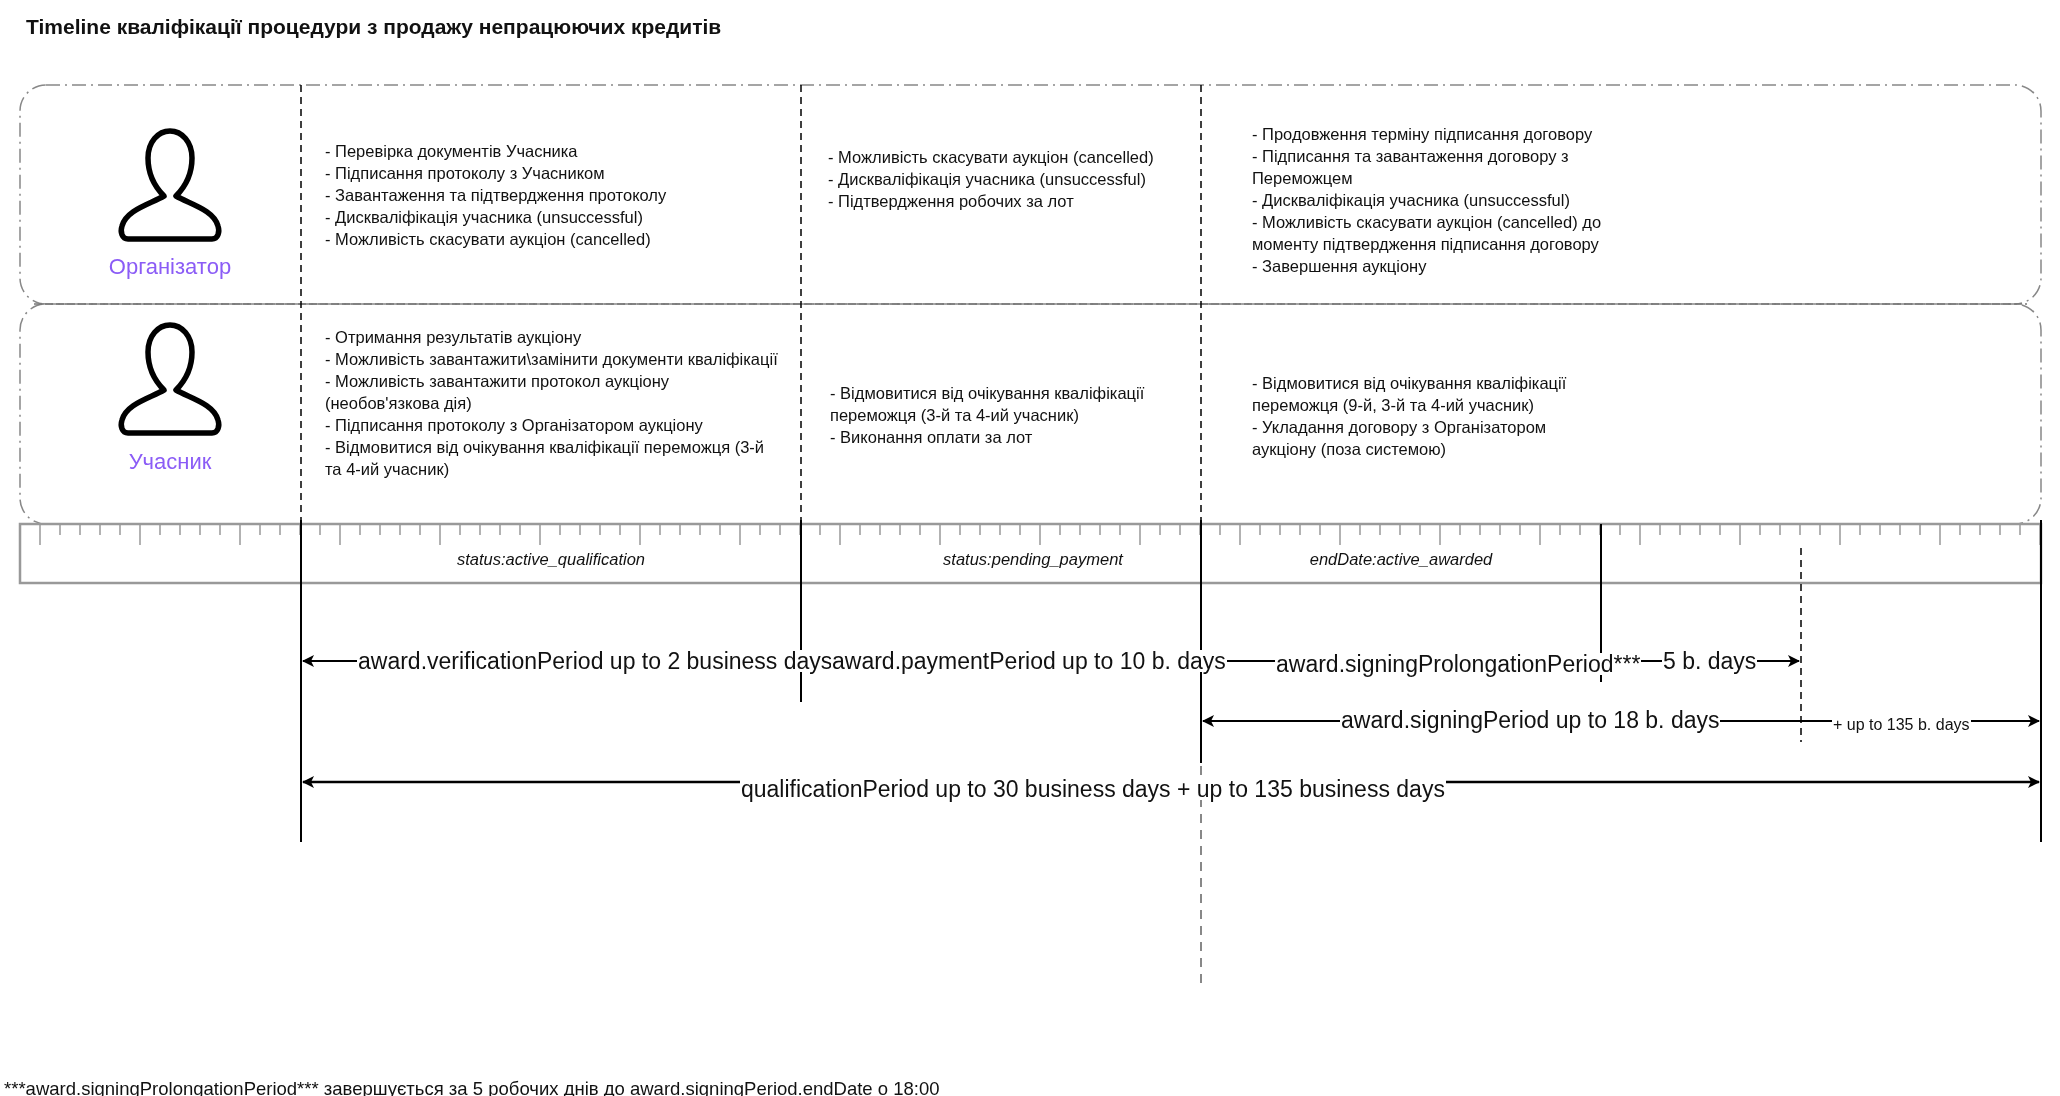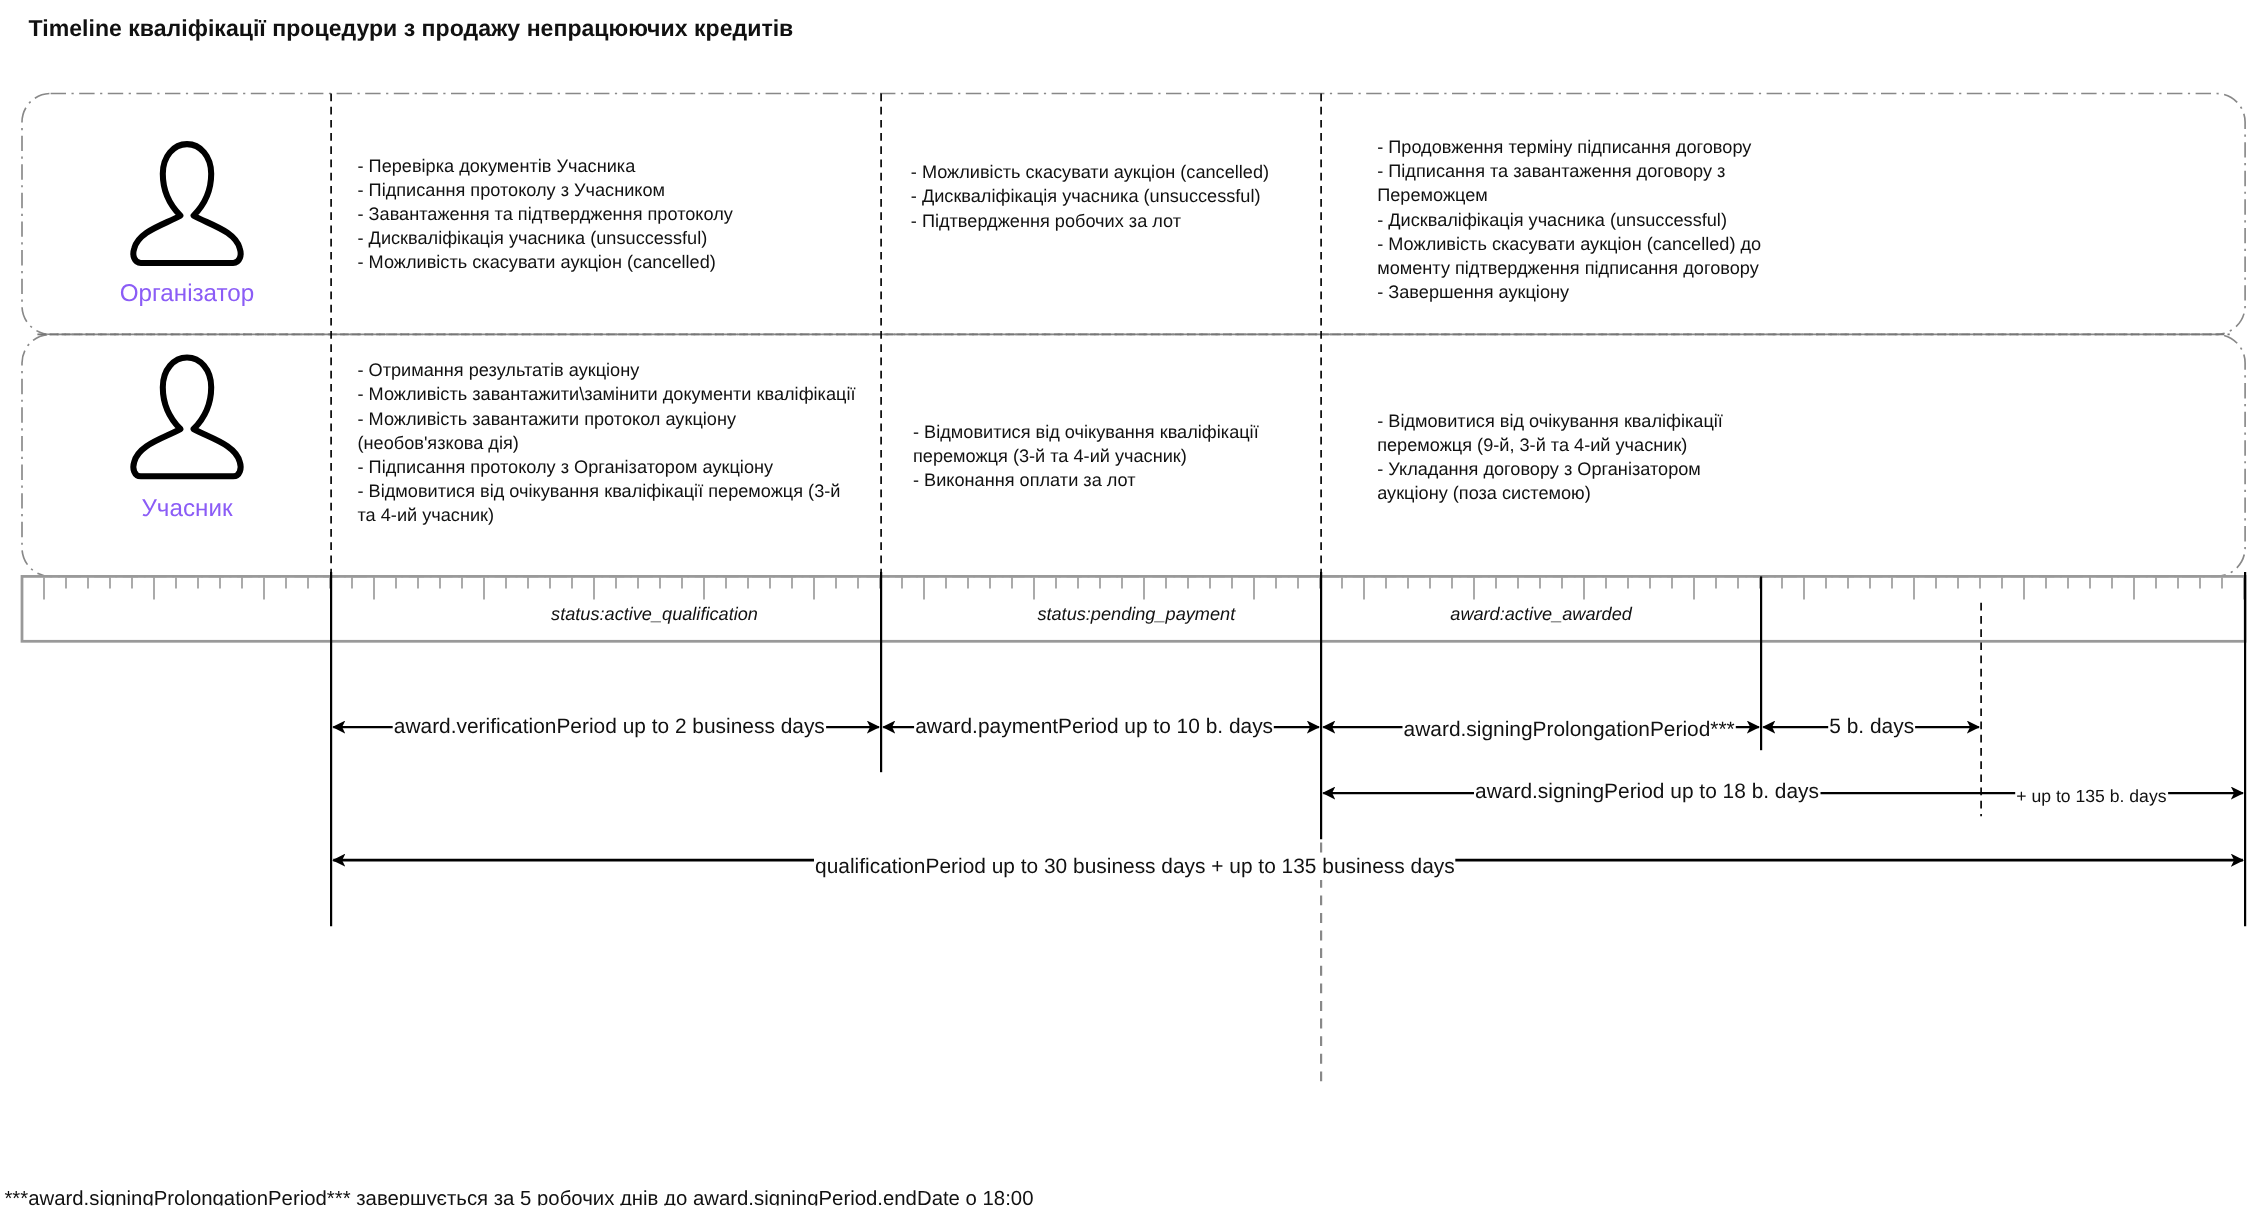--- a/index.html
+++ b/index.html
@@ -4,21 +4,21 @@
 <style>
   html, body { margin: 0; padding: 0; background: #ffffff; }
   body { width: 2060px; height: 1096px; position: relative; overflow: hidden;
          font-family: "Liberation Sans", sans-serif; color: #111; }
   svg { position: absolute; left: 0; top: 0; }
   .title { position: absolute; left: 26px; top: 15px; font-size: 21px; font-weight: bold; white-space: nowrap; }
   .actor-label { position: absolute; width: 200px; text-align: center; font-size: 22px; color: #8b5cf6; }
   .cell { position: absolute; font-size: 16.5px; line-height: 22px; color: #111; }
   .cell div { white-space: normal; }
   .status { position: absolute; font-size: 16.5px; font-style: italic; text-align: center; top: 550px; }
-  .alabel { position: absolute; font-size: 19px; background: #fff; white-space: nowrap; line-height: 22px; padding: 0 1px; }
+  .alabel { position: absolute; font-size: 23px; background: #fff; white-space: nowrap; line-height: 22px; padding: 0 1px; }
   .footnote { position: absolute; left: 4px; top: 1050px; font-size: 18.5px; white-space: nowrap; margin-top: 28px; }
 </style>
 </head>
 <body>
 
 <svg width="2060" height="1096" viewBox="0 0 2060 1096">
   <defs>
     <marker id="ah" viewBox="0 0 12 12" refX="11" refY="6" markerWidth="12" markerHeight="12" orient="auto-start-reverse" markerUnits="userSpaceOnUse">
       <path d="M0,0 L12,6 L0,12 L3,6 Z" fill="#000"></path>
     </marker>
@@ -196,23 +196,23 @@
 </div>
 <div class="cell" style="left:830px; top:382px; width:360px;">
   <div>- Відмовитися від очікування кваліфікації переможця (3-й  та 4-ий учасник)</div>
   <div>- Виконання оплати за лот</div>
 </div>
 <div class="cell" style="left:1252px; top:372px; width:360px;">
   <div>- Відмовитися від очікування кваліфікації переможця (9-й, 3-й  та 4-ий учасник)</div>
   <div>- Укладання договору з Організатором аукціону (поза системою)</div>
 </div>
 
-<div class="status" style="left:301px; width:500px;padding-left:44px;">status:active_qualification</div>
+<div class="status" style="left:301px; width:500px;">status:active_qualification</div>
 <div class="status" style="left:801px; width:464px;">status:pending_payment</div>
-<div class="status" style="left:1201px; width:400px;">award:active_awarded</div>
+<div class="status" style="left:1201px; width:400px;">endDate:active_awarded</div>
 
 <div class="alabel" style="left:357px; top:650px;">award.verificationPeriod up to 2 business days</div>
 <div class="alabel" style="left:831px; top:650px;">award.paymentPeriod up to 10 b. days</div>
 <div class="alabel" style="left:1275px; top:653px;">award.signingProlongationPeriod***</div>
 <div class="alabel" style="left:1662px; top:650px;">5 b. days</div>
 <div class="alabel" style="left:1340px; top:709px;">award.signingPeriod up to 18 b. days</div>
 <div class="alabel" style="left:1832px; top:714px; font-size:16px;">+ up to 135 b. days</div>
 <div class="alabel" style="left:740px; top:778px;">qualificationPeriod up to 30 business days + up to 135 business days</div>
 
 <div class="footnote">***award.signingProlongationPeriod*** завершується за 5 робочих днів до award.signingPeriod.endDate о 18:00</div>

